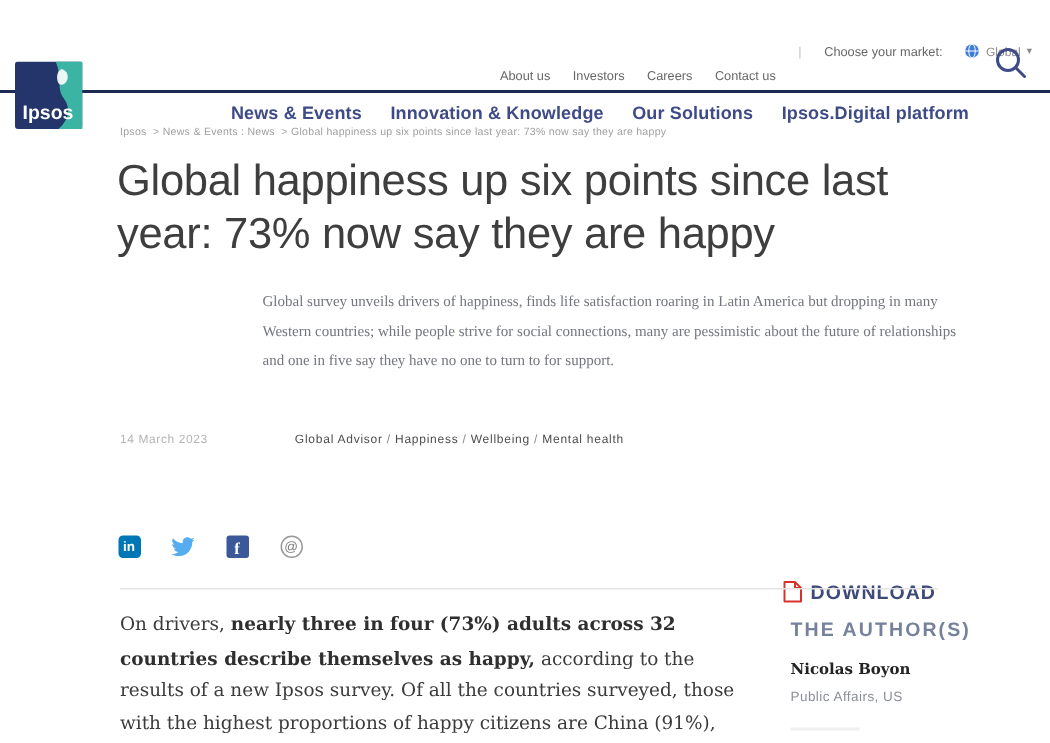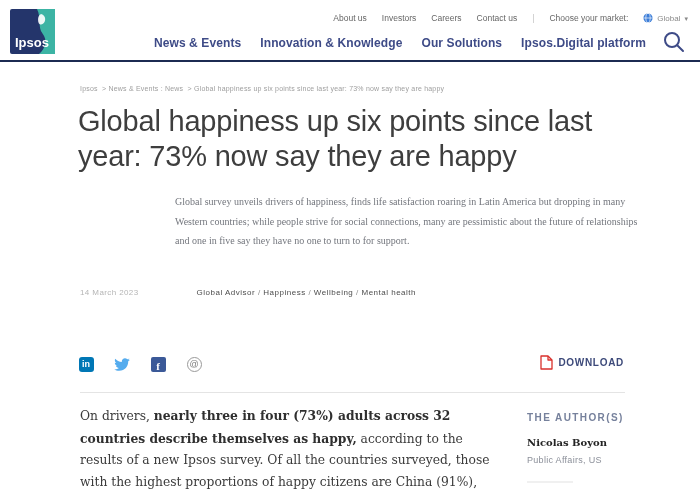--- a/index.html
+++ b/index.html
@@ -1,21 +1,21 @@
 <!DOCTYPE html>
 <html><head>
 <meta charset="utf-8">
 <style>
   * { margin:0; padding:0; box-sizing:border-box; }
   html,body { width:700px; height:495px; }
   body {
     position:relative; background:#ffffff; overflow:hidden;
     font-family:"Liberation Sans", sans-serif; color:#3b3b3b;
   }
-  a { text-decoration:none; color:inherit; cursor:pointer; }
+  a { text-decoration:none; color:inherit; cursor:pointer;margin-top:32px; }
 
   
   .site-header { position:absolute; top:0; left:0; width:700px; height:62px;
     background:#fff; border-bottom:2px solid #1c2b52; }
   .logo { position:absolute; left:10px; top:9px; width:45px; height:45px; display:block; }
   .utility-nav { position:absolute; top:13px; right:12px; display:flex; align-items:center;
     gap:15px; font-size:8.5px; color:#666; }
   .util-sep { color:#c2c2c2; }
   .market { display:flex; align-items:center; gap:4px; }
   .market-label { color:#666; }
@@ -49,33 +49,33 @@
   .li-badge { width:15px; height:15px; border-radius:3px; background:#0077b5; color:#fff;
     font-size:9px; font-weight:700; display:flex; align-items:center; justify-content:center; }
   .fb-badge { width:15px; height:15px; border-radius:2px; background:#3b5998; color:#fff;
     font-size:11px; font-weight:700; display:flex; align-items:flex-end; justify-content:center;
     font-family:"Liberation Serif",serif; overflow:hidden; }
   .at-badge { width:15px; height:15px; border-radius:50%; border:1px solid #9a9a9a; color:#7d7d7d;
     font-size:9px; display:flex; align-items:center; justify-content:center; }
 
   .download-btn { position:absolute; top:355px; right:76px; display:flex; align-items:center;
     gap:5px; cursor:pointer; }
-  .download-label { font-size:10px; font-weight:700; color:#3d4a7a; letter-spacing:0.7px; }
+  .download-label { font-size:13px; font-weight:700; color:#3d4a7a; letter-spacing:0.7px; }
 
   .rule { position:absolute; left:80px; top:392px; width:545px; height:1px; background:#e4e4e4; }
 
   
   .article-body { position:absolute; left:80px; top:405px; width:418px;
     font-family:"DejaVu Serif","Liberation Serif",serif;
     font-size:12.3px; line-height:21.5px; color:#3b3b3b; }
   .article-body strong { font-weight:700; color:#2f2f2f; }
 
   
   .authors { position:absolute; left:527px; top:412px; width:130px; }
-  .authors-heading { font-size:10px; font-weight:700; color:#76819c; letter-spacing:1.4px; }
+  .authors-heading { font-size:13px; font-weight:700; color:#76819c; letter-spacing:1.4px; }
   .author-name { margin-top:14px; font-family:"DejaVu Serif","Liberation Serif",serif;
     font-size:10px; font-weight:700; color:#232323; }
   .author-role { margin-top:7px; font-size:9px; color:#8b8f99; letter-spacing:0.3px; }
   .mini-rule { margin-top:16px; width:46px; height:2px; background:#f0f0f0; }
 </style>
 </head>
 <body>
 
 <header class="site-header">
 

